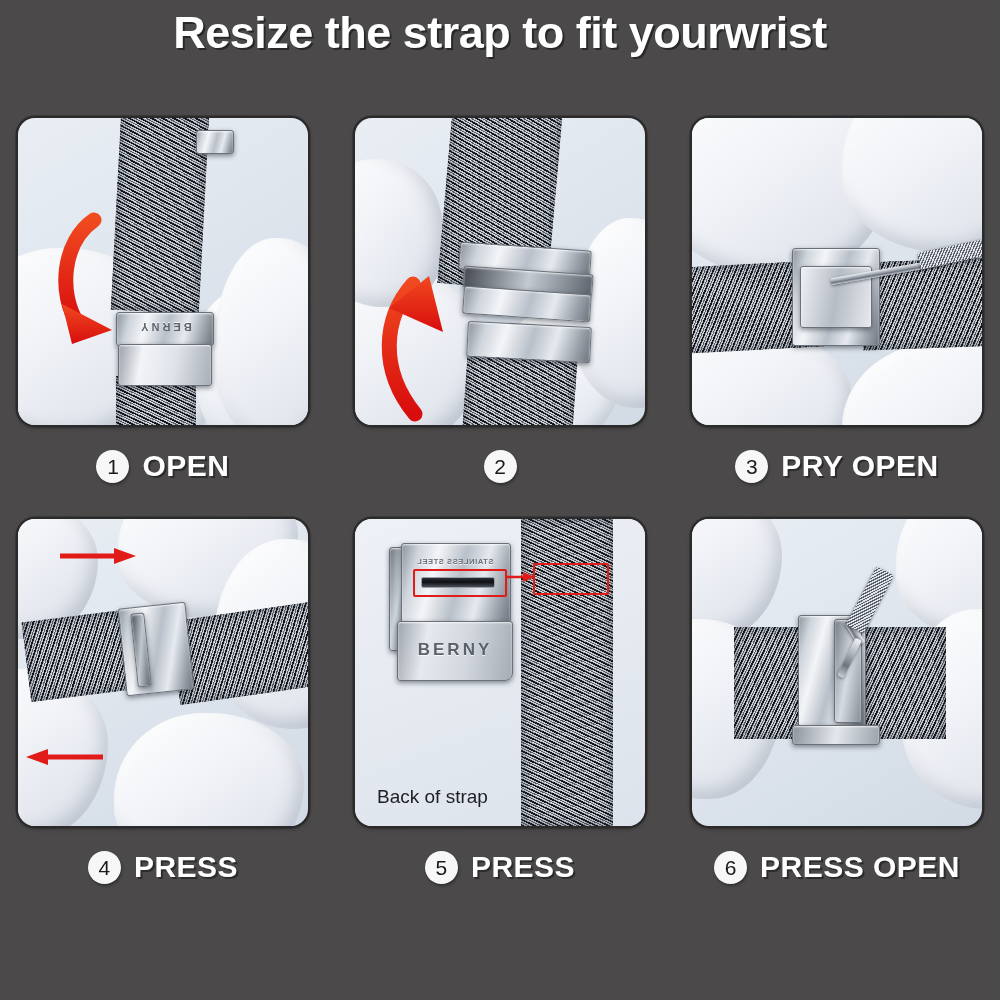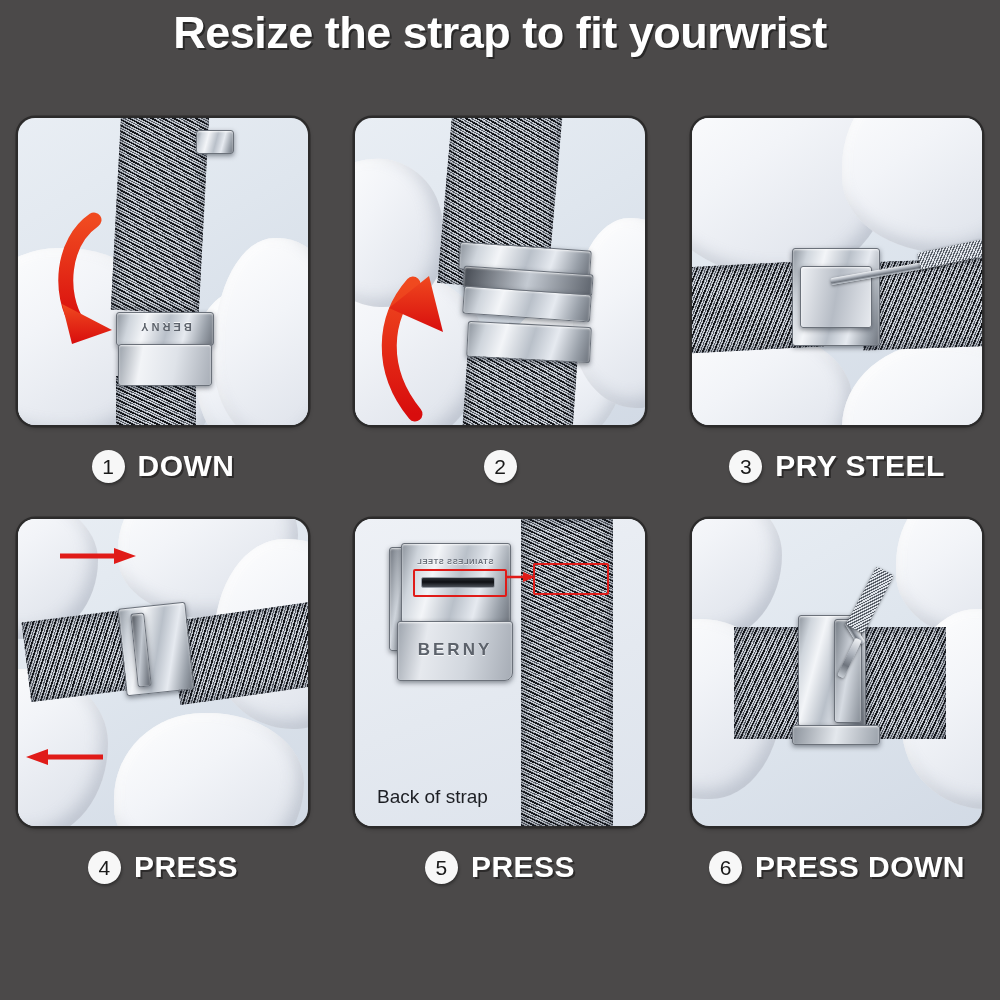--- a/index.html
+++ b/index.html
@@ -260,21 +260,21 @@
               <stop offset="100%" stop-color="#d80d0d"></stop>
             </linearGradient>
           </defs>
           <path d="M76,102 C44,124 40,176 60,206" stroke="url(#rg1)" stroke-width="15" fill="none" stroke-linecap="round"></path>
           <path d="M44,186 L94,212 L54,226 Z" fill="url(#rg1)"></path>
         </svg>
       </div>
     </div>
     <div class="caption">
       <span class="step-badge">1</span>
-      <span class="step-label">DOWN</span>
+      <span class="step-label">OPEN</span>
     </div>
   </div>
 
   <div class="step-cell">
     <div class="panel">
       <div class="photo">
         <div class="glove" style="left:-70px; top:150px; width:200px; height:180px;"></div>
         <div class="glove" style="left:-40px; top:40px; width:130px; height:150px; transform:rotate(-18deg);"></div>
         <div class="finger" style="left:150px; top:186px; width:120px; height:140px; transform:rotate(10deg);"></div>
         <div class="glove" style="left:218px; top:100px; width:120px; height:190px;"></div>
@@ -319,21 +319,21 @@
         <div class="clasp" style="left:100px; top:130px; width:86px; height:96px;"></div>
         <div class="clasp" style="left:108px; top:148px; width:70px; height:60px;
                     background:linear-gradient(100deg,#eef0f4,#b6bcc5,#e7eaef);"></div>
 
         <div class="tool" style="left:138px; top:150px; width:118px; height:7px; transform:rotate(-10deg);"></div>
         <div class="tool-grip" style="left:226px; top:128px; width:66px; height:17px; transform:rotate(-12deg);"></div>
       </div>
     </div>
     <div class="caption">
       <span class="step-badge">3</span>
-      <span class="step-label">PRY STEEL</span>
+      <span class="step-label">PRY OPEN</span>
     </div>
   </div>
 
   <div class="step-cell">
     <div class="panel">
       <div class="photo">
         <div class="glove" style="left:-70px; top:-20px; width:150px; height:140px;"></div>
         <div class="glove" style="left:-80px; top:150px; width:170px; height:170px;"></div>
         <div class="glove" style="left:100px; top:-50px; width:180px; height:150px;"></div>
         <div class="glove" style="left:196px; top:20px; width:150px; height:190px;"></div>
@@ -411,17 +411,17 @@
         <div class="clasp" style="left:100px; top:206px; width:86px; height:18px;
                     background:linear-gradient(100deg,#8d949d,#e4e8ed,#9ba2ab);"></div>
 
         <div class="tool" style="left:150px; top:110px; width:26px; height:8px; transform:rotate(58deg);"></div>
         <div class="tool-grip" style="left:168px; top:48px; width:20px; height:66px; transform:rotate(28deg);"></div>
         <div class="tool" style="left:154px; top:118px; width:7px; height:42px; transform:rotate(26deg);"></div>
       </div>
     </div>
     <div class="caption">
       <span class="step-badge">6</span>
-      <span class="step-label">PRESS DOWN</span>
+      <span class="step-label">PRESS OPEN</span>
     </div>
   </div>
 
 </div>
 
 </body></html>

